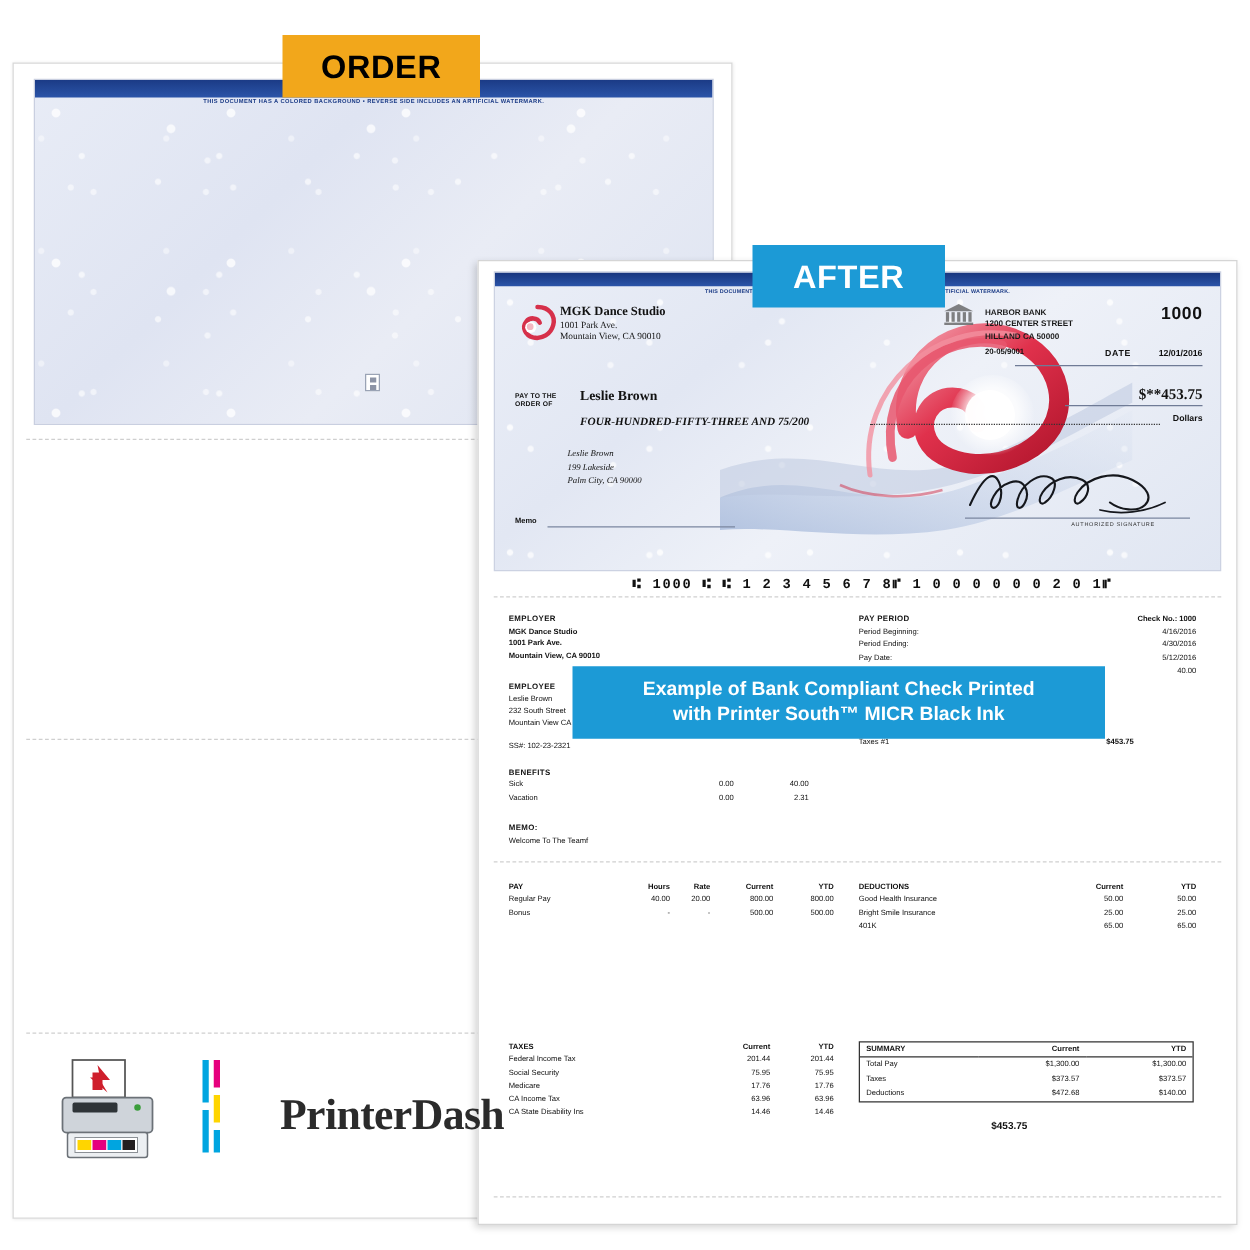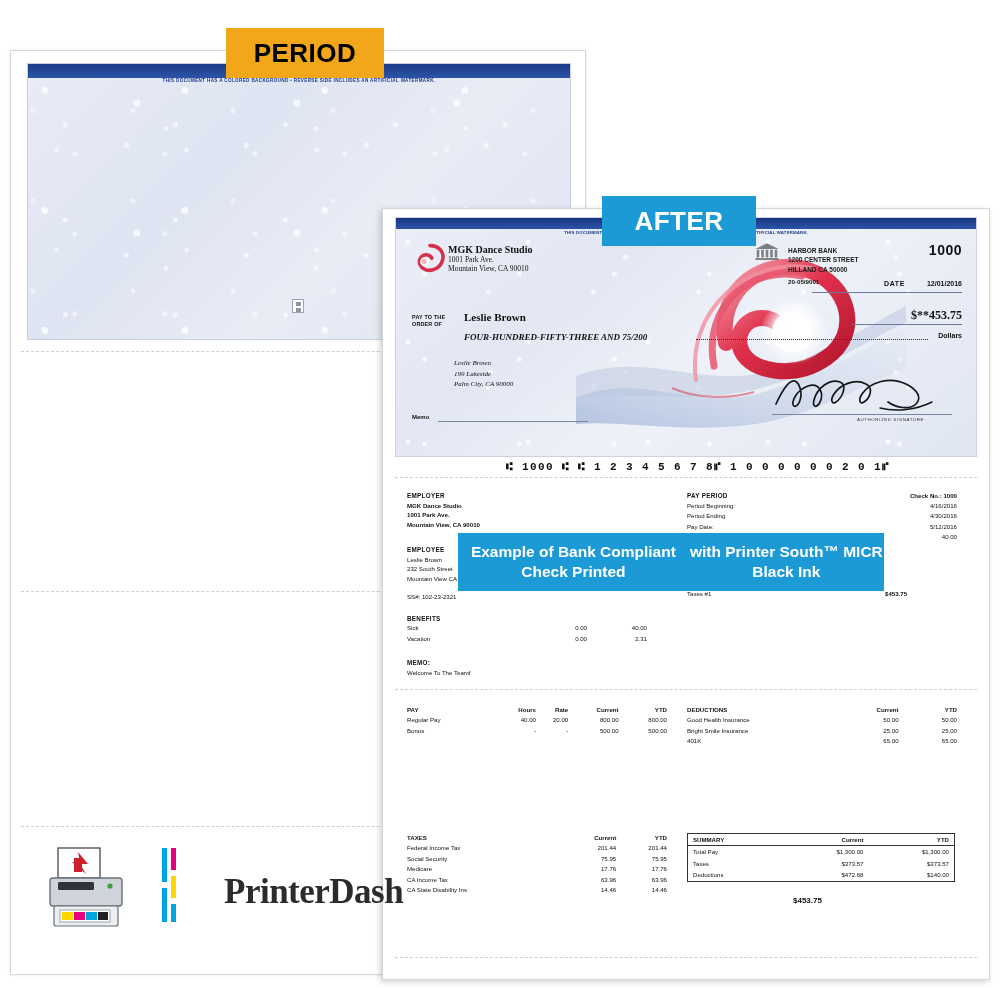--- a/index.html
+++ b/index.html
@@ -78,21 +78,21 @@
   .badge-after{
     position:absolute; left:602px; top:196px; width:154px; height:50px;
     background:#1c9ad6; color:#fff;
     display:flex; align-items:center; justify-content:center;
     font-size:26px; font-weight:bold; letter-spacing:.5px;
     z-index:30;
   }
   .banner-example{
     position:absolute; left:458px; top:533px; width:426px; height:58px;
     background:#1c9ad6; color:#fff;
-    display:flex; flex-direction:row; align-items:center; justify-content:center;
+    display:flex; flex-direction:column; align-items:center; justify-content:center;
     font-size:15.5px; font-weight:bold; line-height:1.3; text-align:center;
     z-index:31;
   }
 
   
   .sheet-after{
     position:absolute; left:382px; top:208px; width:608px; height:772px;
     background:#ffffff;
     border:1px solid #d5d5d5;
     box-shadow:-2px 2px 6px rgba(0,0,0,0.18);
@@ -260,21 +260,21 @@
   <div class="before-check">
     <div class="before-topbar"></div>
     <div class="before-topbar-text">THIS DOCUMENT HAS A COLORED BACKGROUND • REVERSE SIDE INCLUDES AN ARTIFICIAL WATERMARK.</div>
   </div>
   <div class="before-mid-mark"></div>
   <div class="perf" style="top:300px;"></div>
   <div class="perf" style="top:540px;"></div>
   <div class="perf" style="top:775px;"></div>
 </div>
 
-<div class="badge-before">PERIOD</div>
+<div class="badge-before">ORDER</div>
 
 <div class="sheet-after">
 
   <div class="after-check">
     <div class="specks"></div>
     <div class="after-topbar"></div>
     <div class="after-topbar-text">THIS DOCUMENT HAS A COLORED BACKGROUND • REVERSE SIDE INCLUDES AN ARTIFICIAL WATERMARK.</div>
 
     <svg class="swirl" viewBox="0 0 330 185">
       <defs>

